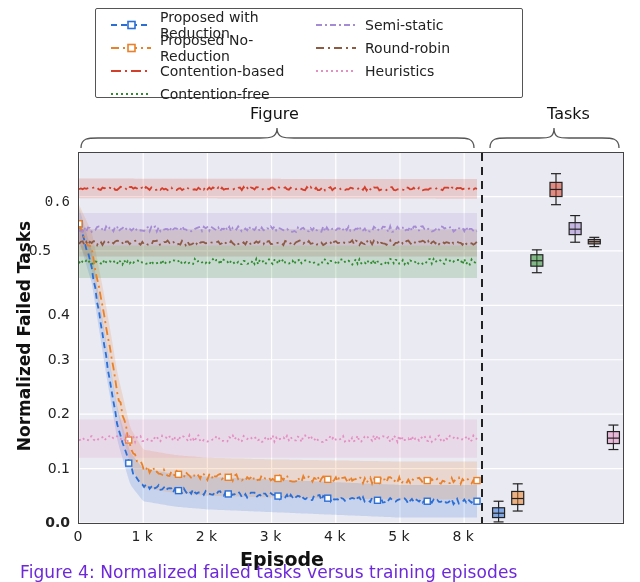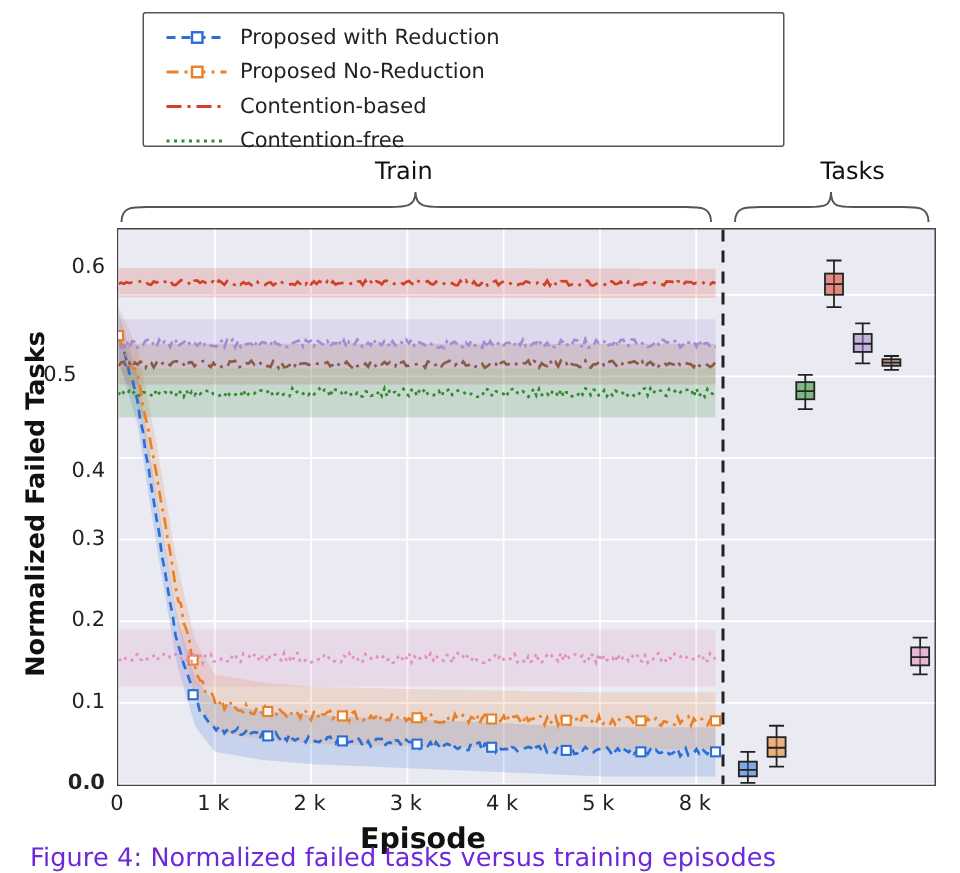--- a/index.html
+++ b/index.html
@@ -61,42 +61,68 @@
         </div>
         <div class="legend-item">
           <span class="swatch">
             <svg viewBox="0 0 42 14">
               <line x1="1" y1="7" x2="41" y2="7" stroke="#2e8b2e" stroke-width="2" stroke-dasharray="2 3"></line>
             </svg>
           </span>
           <span>Contention-free</span>
         </div>
       </div>
+  <div class="legend-col" id="legcol2">
+        <div class="legend-item">
+          <span class="swatch">
+            <svg viewBox="0 0 42 14">
+              <line x1="1" y1="7" x2="41" y2="7" stroke="#a58bd4" stroke-width="2" stroke-dasharray="6 3 2 3"></line>
+            </svg>
+          </span>
+          <span>Semi-static</span>
+        </div>
+        <div class="legend-item">
+          <span class="swatch">
+            <svg viewBox="0 0 42 14">
+              <line x1="1" y1="7" x2="41" y2="7" stroke="#8c5b44" stroke-width="2" stroke-dasharray="8 4 2 4"></line>
+            </svg>
+          </span>
+          <span>Round-robin</span>
+        </div>
+        <div class="legend-item">
+          <span class="swatch">
+            <svg viewBox="0 0 42 14">
+              <line x1="1" y1="7" x2="41" y2="7" stroke="#e48fc2" stroke-width="2" stroke-dasharray="2 3"></line>
+            </svg>
+          </span>
+          <span>Heuristics</span>
+        </div>
+      </div>
 </div>
 
-<div class="seglabel" style="left:250px;top:104px">Train</div>
+<div class="seglabel" style="left:250px;top:104px">Figure</div>
 <div class="seglabel" style="left:547px;top:104px">Tasks</div>
 <svg class="brace-svg" style="left:78px;top:126px" width="399" height="24">
   <path d="M3 22 C3 12 10 12 20 12 L182 12 C192 12 199 12 199 2 C199 12 206 12 216 12 L379 12 C389 12 396 12 396 22" fill="none" stroke="#555" stroke-width="1.3"></path>
 </svg>
 <svg class="brace-svg" style="left:487px;top:126px" width="135" height="24">
   <path d="M3 22 C3 12 10 12 20 12 L52 12 C62 12 67 12 67 2 C67 12 72 12 82 12 L115 12 C125 12 132 12 132 22" fill="none" stroke="#555" stroke-width="1.3"></path>
 </svg>
 
 <div class="ylabel">Normalized Failed Tasks</div>
 <div class="xlabel">Episode</div>
 
 <div id="yticks">
       <div class="ytick" style="top: 522px; font-weight: bold;">0.0</div>
       <div class="ytick" style="top: 467.588px;">0.1</div>
       <div class="ytick" style="top: 413.176px;">0.2</div>
       <div class="ytick" style="top: 358.765px;">0.3</div>
       <div class="ytick" style="top: 314px;">0.4</div>
       <div class="ytick" style="top: 249.941px; text-align: center;">0.5</div>
-      <div class="ytick" style="top: 178px;">0.6</div>
+      <div class="ytick" style="top: 202px; font-family: Liberation Mono, monospace;">0.6</div>
     </div>
 
 <div id="xticks">
       <div class="xtick" style="left: 78px;">0</div>
       <div class="xtick" style="left: 142.194px;">1 k</div>
       <div class="xtick" style="left: 206.387px;">2 k</div>
       <div class="xtick" style="left: 270.581px;">3 k</div>
       <div class="xtick" style="left: 334.774px;">4 k</div>
       <div class="xtick" style="left: 398.968px;">5 k</div>
       <div class="xtick" style="left: 463.161px;">8 k</div>

